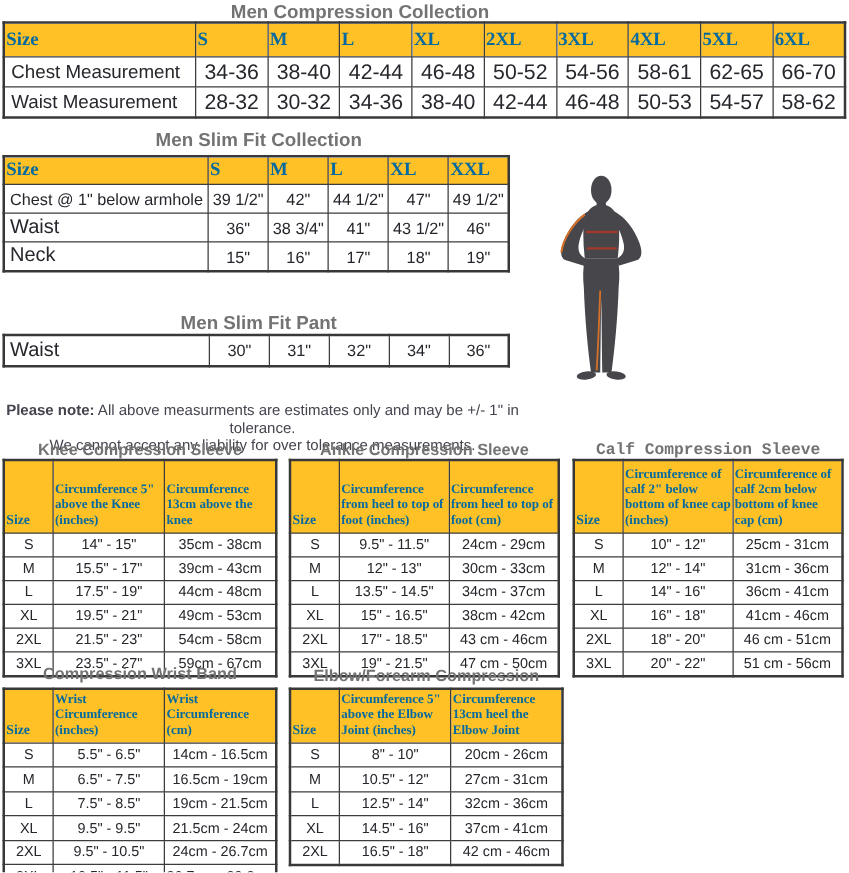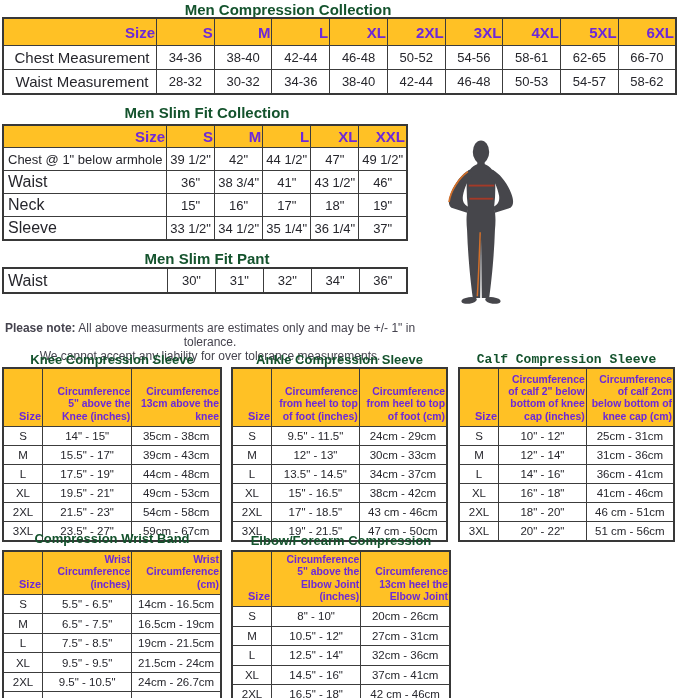--- a/index.html
+++ b/index.html
@@ -1,38 +1,38 @@
 <!DOCTYPE html>
 <html><head>
 <meta charset="utf-8">
 <style>
   html,body{margin:0;padding:0;background:#fff;}
   .sheet{position:relative;width:679px;height:698px;background:#ffffff;overflow:hidden;
          font-family:"Liberation Sans", sans-serif;color:#26262c;}
-  .tbl-title{position:absolute;margin:0;text-align:center;font-weight:700;color:#14532d;}
+  .tbl-title{position:absolute;margin:0;text-align:center;font-weight:700;color:#737373;}
   #title1{top:1px;left:0;width:576px;font-size:15px;}
   #title2{top:104px;left:0;width:414px;font-size:15px;}
   #title3{top:250px;left:0;width:414px;font-size:15px;}
   .sub-title{font-size:13px;}
   #titleKnee {top:352px;left:2px;width:220px;}
   #titleAnkle{top:352px;left:231px;width:217px;}
   #titleCalf {top:352px;left:458px;width:217px;font-family:Liberation Mono, monospace;}
   #titleWrist{top:531px;left:2px;width:220px;}
   #titleElbow{top:533px;left:231px;width:220px;}
 
   table{border-collapse:collapse;table-layout:fixed;position:absolute;background:#fff;border:2px solid #383838;}
   th,td{border:1px solid #3c3c3c;overflow:hidden;}
-  th{background:#ffc125;color:#6d28d9;font-weight:700;text-align:right;}
+  th{background:#ffc125;color:#0369a1;font-weight:700;text-align:left;font-family:Liberation Serif, serif;}
   td{text-align:center;color:#26262c;}
 
   #t1{top:17px;left:2px;width:675px;}
   #t1 th{font-size:15px;height:24px;}
   #t1 th:first-child{width:150px;}
-  #t1 td{font-size:13px;height:21px;}
-  #t1 td:first-child{text-align:center;padding-left:5px;font-size:15px;}
+  #t1 td{font-size:17px;height:21px;}
+  #t1 td:first-child{text-align:left;padding-left:5px;font-size:15px;}
 
   #t2{top:124px;left:2px;width:406px;}
   #t2 th{font-size:15px;height:19px;}
   #t2 th:first-child{width:160px;}
   #t2 td{font-size:13px;height:20px;}
   #t2 td:first-child{text-align:left;padding-left:4px;font-size:16px;}
   #t2 tbody tr:first-child td:first-child{font-size:13px;}
 
   #t3{top:267px;left:2px;width:406px;}
   #t3 td{font-size:13px;height:21px;}
@@ -135,28 +135,20 @@
           <td>43 1/2"</td>
           <td>46"</td>
         </tr>
         <tr>
           <td>Neck</td>
           <td>15"</td>
           <td>16"</td>
           <td>17"</td>
           <td>18"</td>
           <td>19"</td>
-        </tr>
-        <tr>
-          <td>Sleeve</td>
-          <td>33 1/2"</td>
-          <td>34 1/2"</td>
-          <td>35 1/4"</td>
-          <td>36 1/4"</td>
-          <td>37"</td>
         </tr>
       </tbody>
     </table>
 
   <h3 class="tbl-title" id="title3">Men Slim Fit  Pant</h3>
   <table id="t3">
       <tbody>
         <tr>
           <td>Waist</td>
           <td>30"</td>

